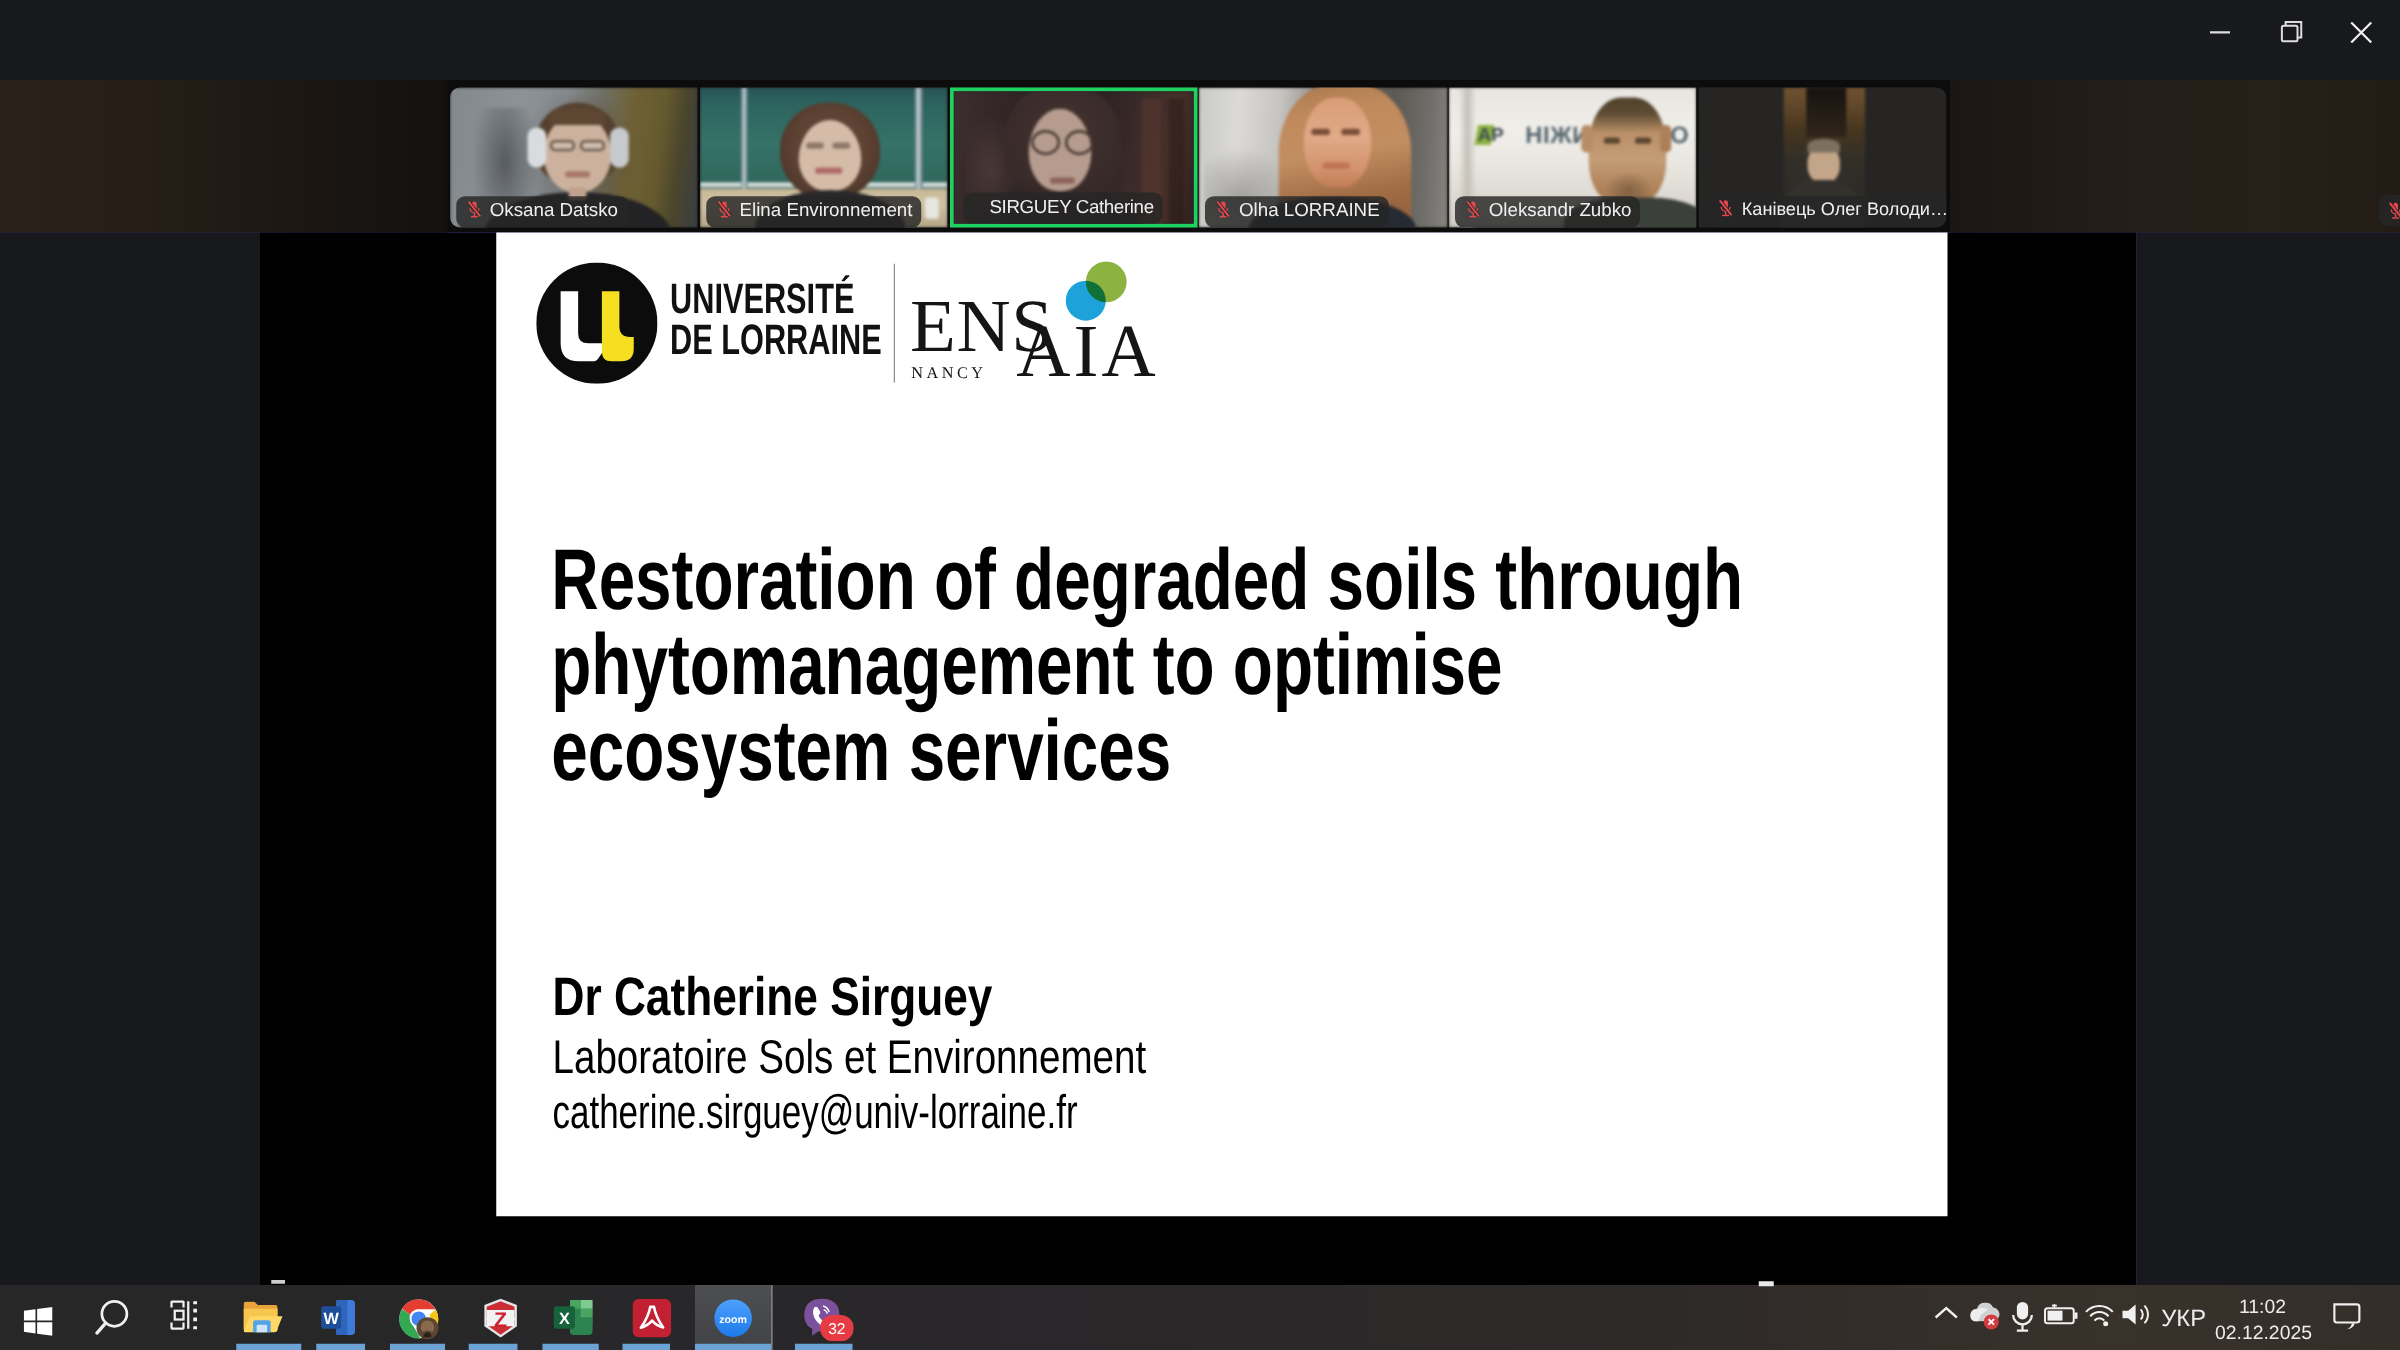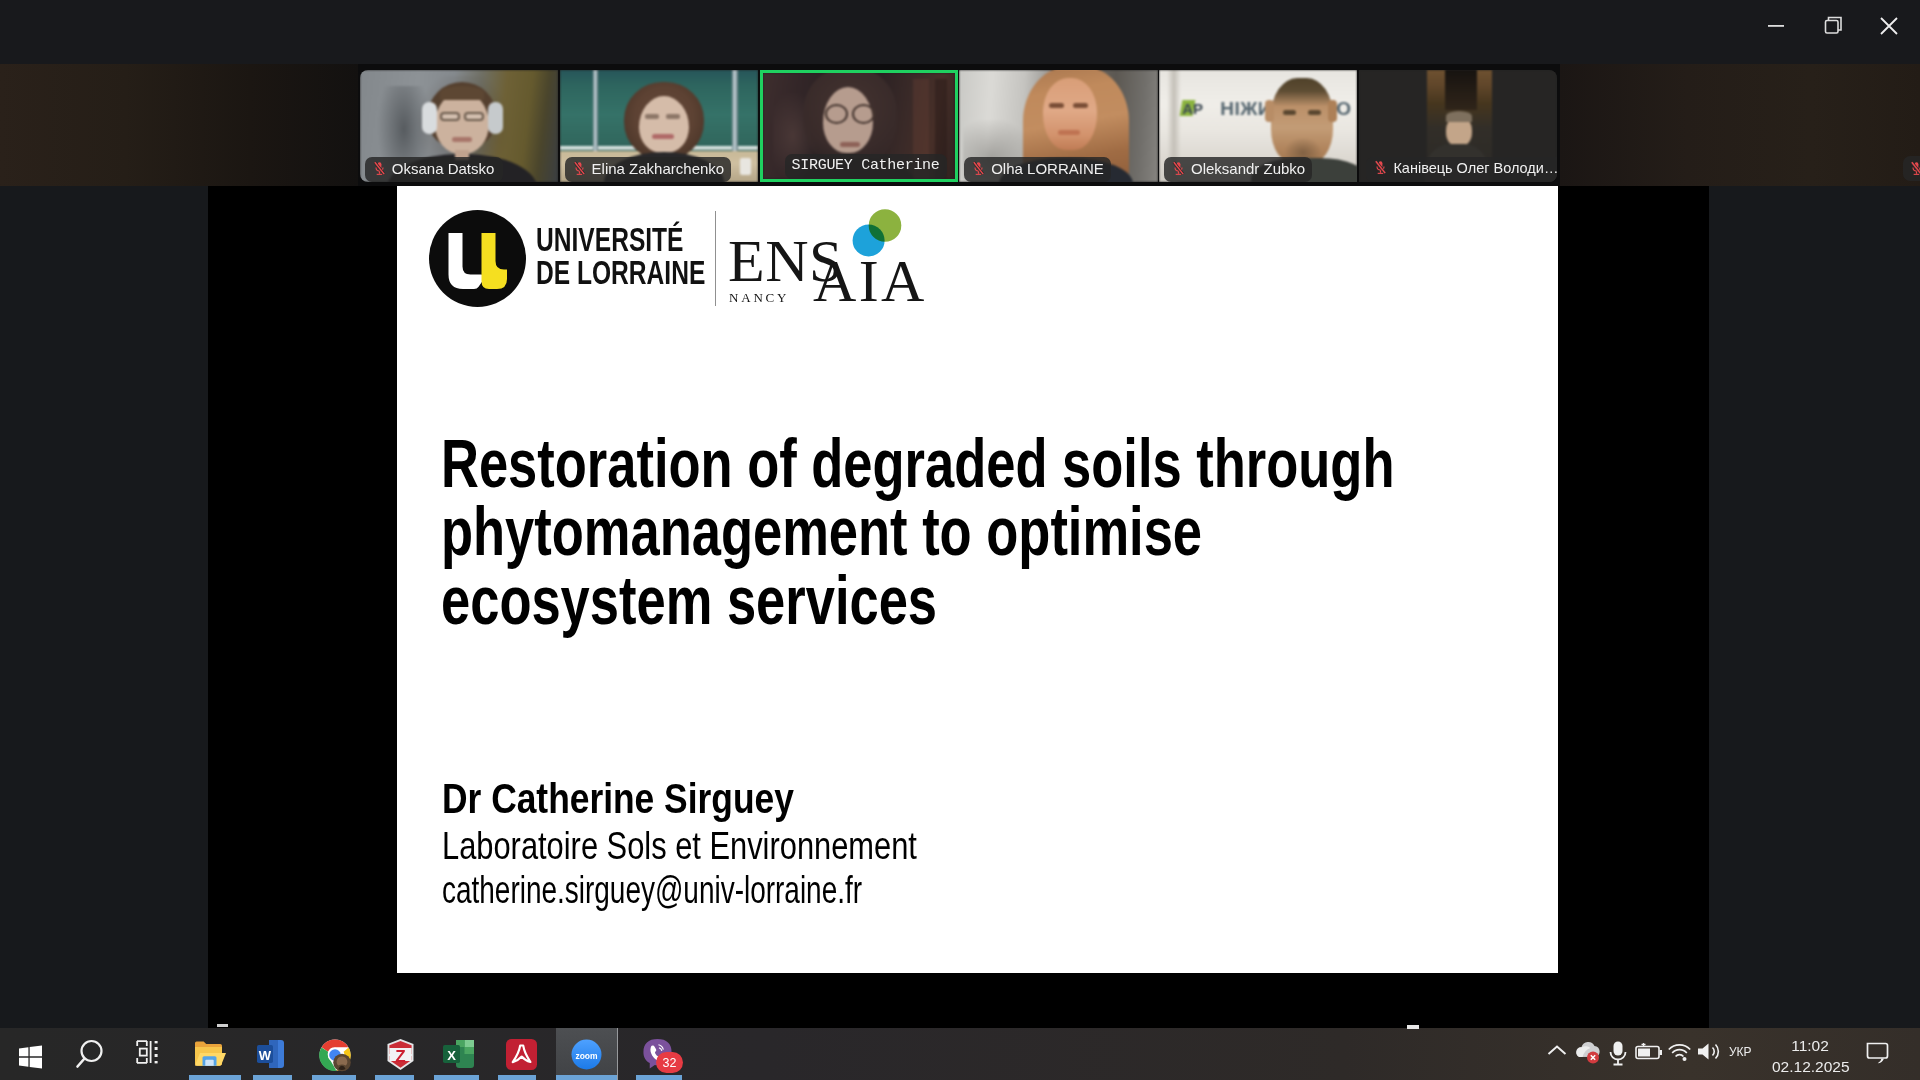--- a/index.html
+++ b/index.html
@@ -113,38 +113,38 @@
     <div class="namelab" style="left:4.8px;">
       <svg class="mic" width="15" height="15" viewBox="0 0 24 24">
           <g fill="#e5484d">
             <rect x="9" y="2" width="6" height="11" rx="3"></rect>
             <path d="M5.5 10.5 a6.5 6.5 0 0 0 13 0 h-1.8 a4.7 4.7 0 0 1-9.4 0z"></path>
             <rect x="11" y="17" width="2" height="3.5"></rect>
             <rect x="7.5" y="20.5" width="9" height="1.8"></rect>
           </g>
           <path d="M4.5 2 L19.5 21" stroke="#2a2a2a" stroke-width="4.6"></path>
           <path d="M4.5 2 L19.5 21" stroke="#e5484d" stroke-width="2.4"></path>
-        </svg><span class="txt">Elina Zakharchenko</span><span style="display:inline-block;width:7px"></span>
+        </svg><span class="txt">Elina Environnement</span><span style="display:inline-block;width:7px"></span>
     </div>
   </div>
 
   <div class="abs tile" style="left:759.6px;border:3px solid #1fd160;">
     <div class="ph">
       <div class="abs" style="left:0;top:0;width:100%;height:100%;background:linear-gradient(100deg,#3e2e2e 0%,#332628 18%,#272021 38%,#2b2123 55%,#3a2a28 72%,#472f28 86%,#2e211f 100%)"></div>
       <div class="abs" style="left:150px;top:6px;width:16px;height:100px;background:rgba(96,60,48,.45)"></div>
       <div class="abs" style="left:172px;top:6px;width:12px;height:100px;background:rgba(40,26,24,.5)"></div>
       <div class="abs" style="left:10px;top:20px;width:44px;height:86px;background:radial-gradient(ellipse at 45% 50%,rgba(92,70,66,.55),rgba(40,30,30,0) 75%)"></div>
       <div class="abs" style="left:40px;top:-6px;width:94px;height:100px;border-radius:46%;background:radial-gradient(circle at 50% 40%,#443330 0%,#392b2a 58%,rgba(50,38,36,0) 88%)"></div>
       <div class="abs" style="left:60px;top:14px;width:50px;height:66px;border-radius:50% 50% 46% 46%/54% 54% 46% 46%;background:#b69c8e"></div>
       <div class="abs" style="left:62px;top:31px;width:23px;height:20px;border-radius:50%;border:2.5px solid #44352f"></div>
       <div class="abs" style="left:89px;top:31px;width:23px;height:20px;border-radius:50%;border:2.5px solid #44352f"></div>
       <div class="abs" style="left:77px;top:69px;width:20px;height:5px;border-radius:3px;background:#8e6258"></div>
       <div class="abs" style="left:38px;top:86px;width:114px;height:26px;border-radius:55% 55% 0 0/100% 100% 0 0;background:#27201e"></div>
     </div>
-    <div class="namelab" style="left:22px;padding:0 7px 0 7px;letter-spacing:-.3px;font-family:Liberation Mono, monospace;">
+    <div class="namelab" style="left:8px;padding:0 7px 0 21px;letter-spacing:-.3px;">
       <span class="txt">SIRGUEY Catherine</span>
     </div>
   </div>
 
   <div class="abs tile" style="left:959.4px;">
     <div class="ph">
       <div class="abs" style="left:0;top:0;width:100%;height:100%;background:linear-gradient(94deg,#c9c9c5 0%,#dbdad6 16%,#c5c4c0 32%,#94928e 46%,#6e6862 62%,#5c5852 76%,#706e6a 90%,#868480 100%)"></div>
       <div class="abs" style="left:4px;top:50px;width:70px;height:64px;background:radial-gradient(ellipse at 40% 60%,rgba(62,60,56,.35),rgba(62,60,56,0) 75%)"></div>
       <div class="abs" style="left:64px;top:-4px;width:106px;height:126px;border-radius:44% 44% 18% 18%;background:linear-gradient(170deg,#a8764e 0%,#c08a5c 22%,#c28d60 45%,#a06c44 70%,#8a5a38 100%)"></div>
       <div class="abs" style="left:84px;top:8px;width:54px;height:72px;border-radius:46% 46% 42% 42%/48% 48% 50% 50%;background:linear-gradient(180deg,#d99e78 0%,#e0a987 45%,#d2926c 80%,#c07c55 100%)"></div>
@@ -393,19 +393,19 @@
     </g>
     <circle cx="17.5" cy="17" r="2" fill="#f0f0f0"></circle>
   </svg>
   <svg class="abs" style="left:1696px;top:1041px" width="28" height="21" viewBox="0 0 28 21">
     <path d="M2 7.5 h4.5 l6-5 v16 l-6-5 H2 z" fill="#f0f0f0"></path>
     <g fill="none" stroke="#f0f0f0" stroke-width="1.6">
       <path d="M16.5 6.5 a5.5 5.5 0 0 1 0 8"></path>
       <path d="M19.5 3.5 a10 10 0 0 1 0 14"></path>
     </g>
   </svg>
-  <div class="tray" style="left:1729px;top:1045px;font-size:12px;">УКР</div>
+  <div class="tray" style="left:1729px;top:1045px;font-size:19px;">УКР</div>
   <div class="tray" style="left:1772px;top:1035px;width:76px;text-align:center;font-size:15.5px;line-height:21px;">11:02<br>02.12.2025</div>
   <svg class="abs" style="left:1864px;top:1042px" width="27" height="23" viewBox="0 0 27 23">
     <path d="M3.5 1.5 h18 q2 0 2 2 v10.5 q0 2-2 2 H5.5 q-2 0-2-2 z" fill="none" stroke="#f0f0f0" stroke-width="1.7"></path>
     <path d="M17.5 16.5 q-.6 3.2-3.8 4.8 q4.6-.4 6.2-4.6z" fill="#f0f0f0"></path>
   </svg>
 </div>
 
 </body></html>

